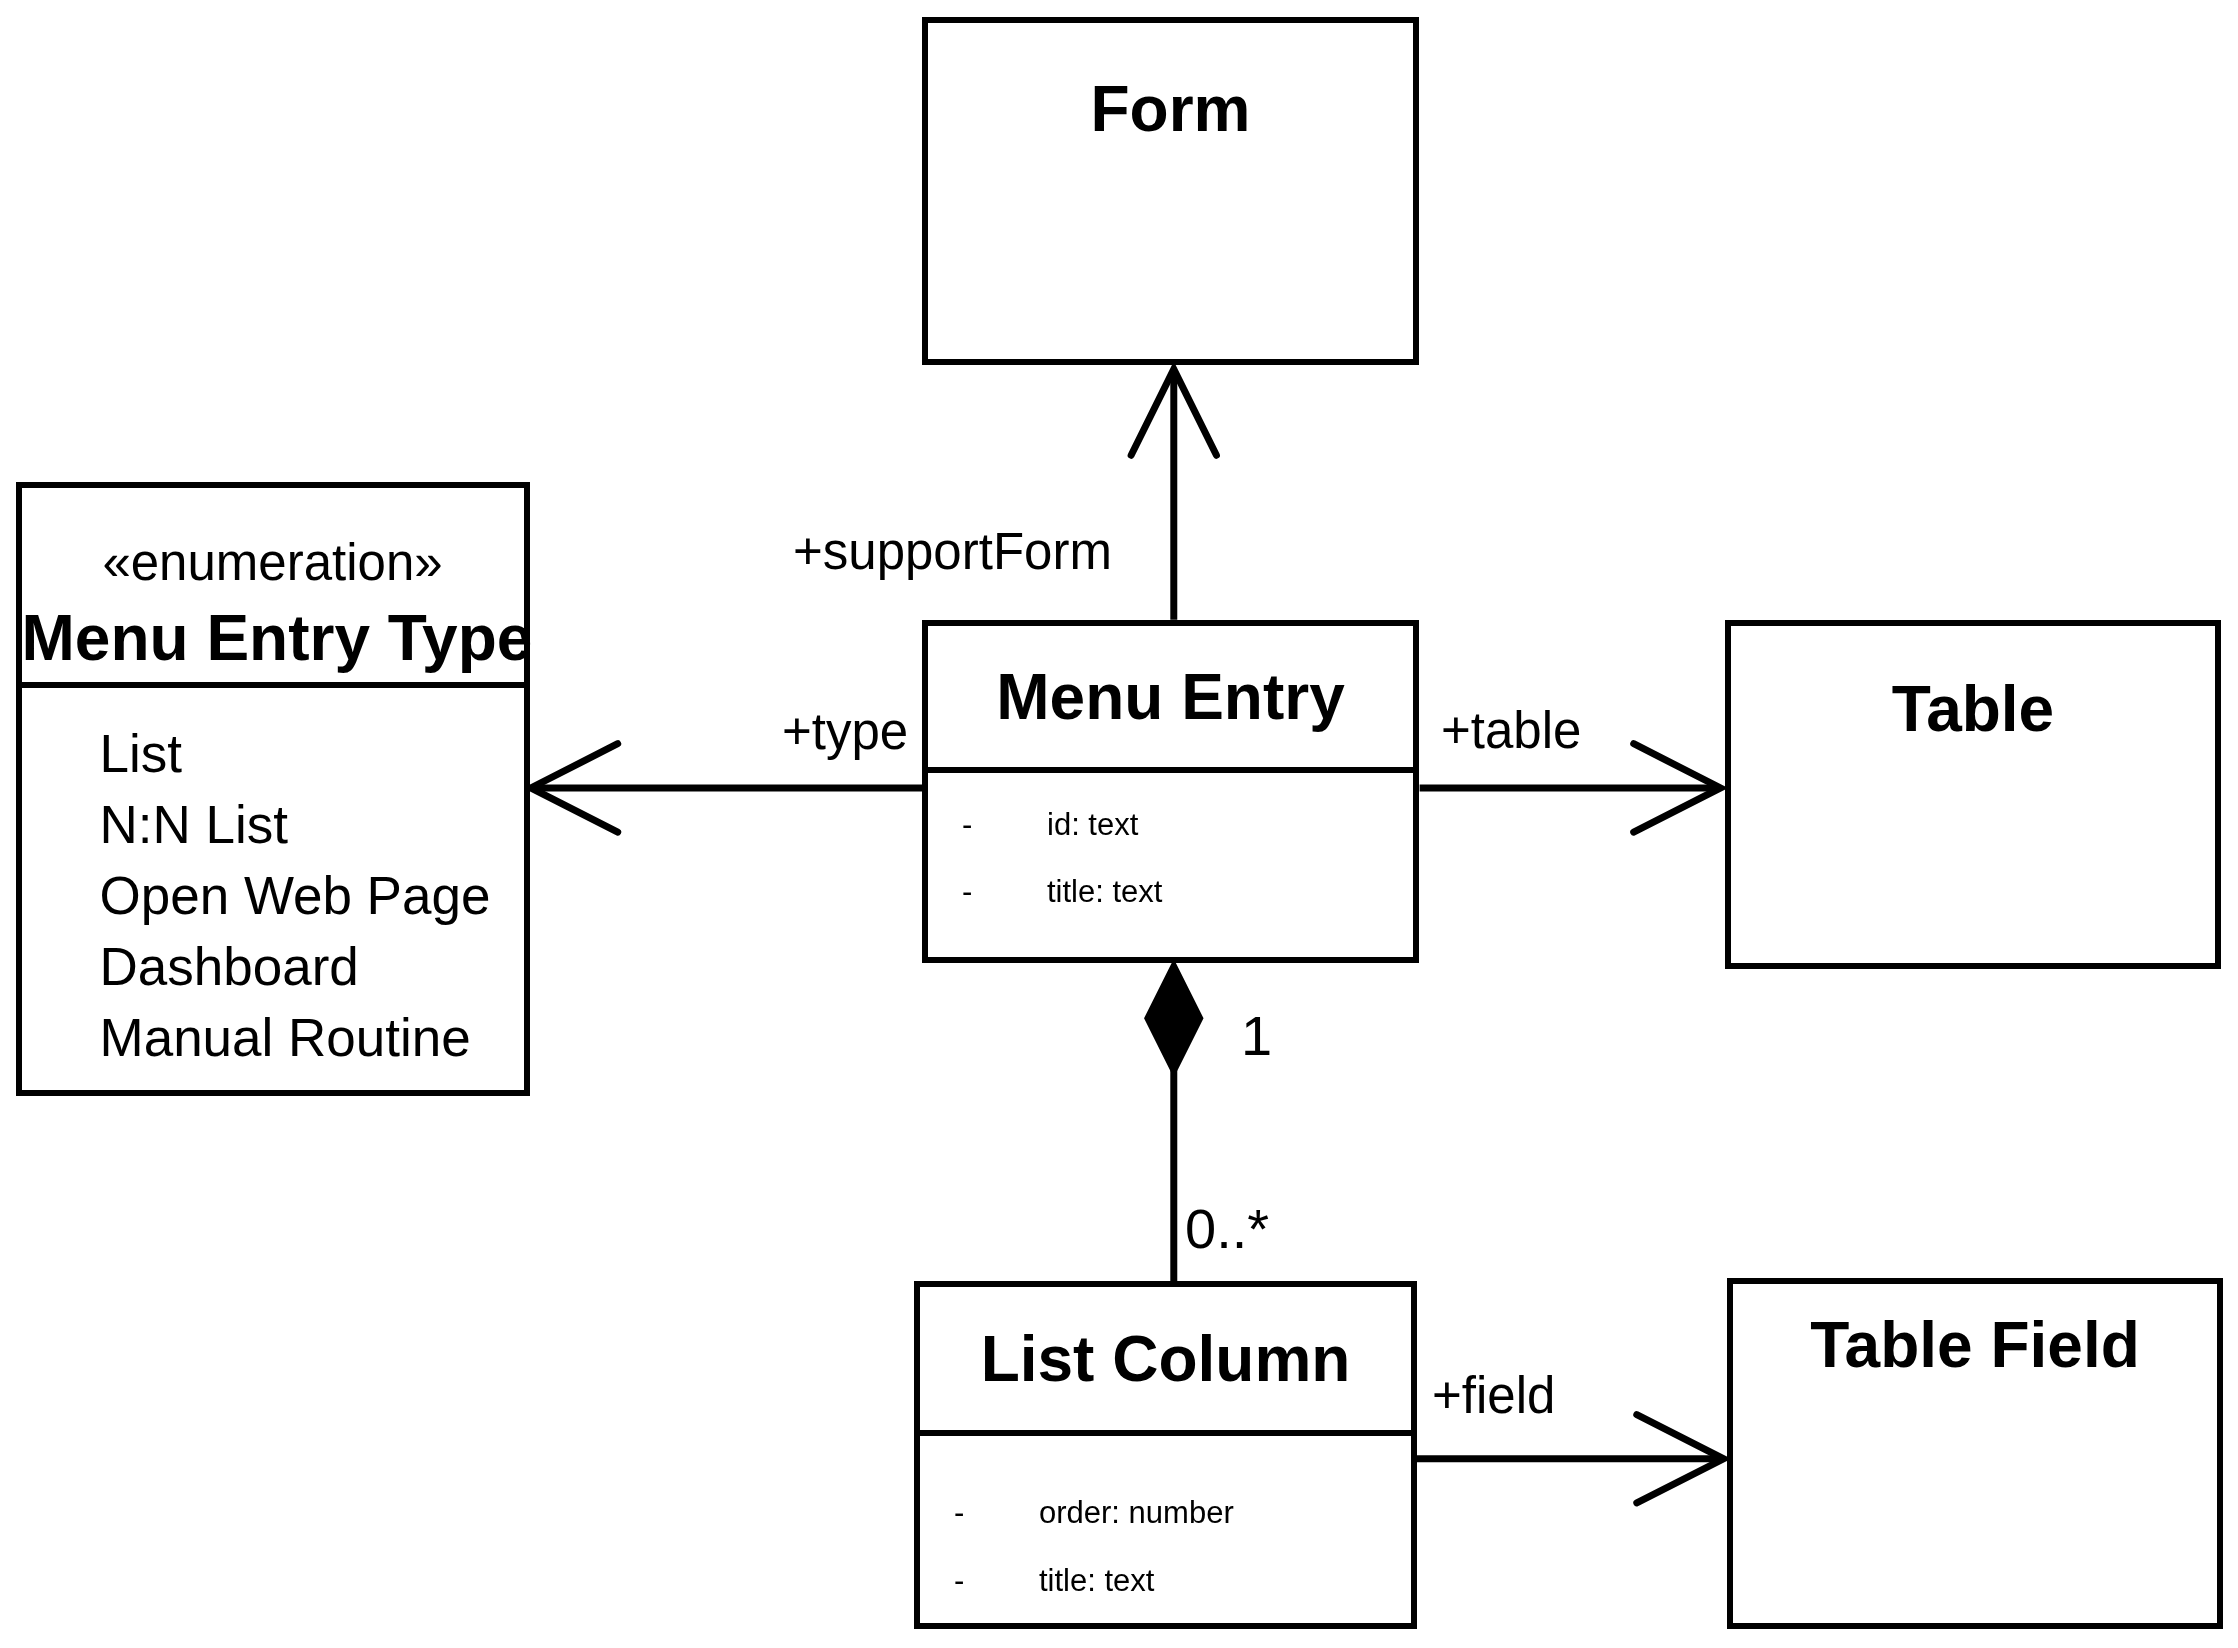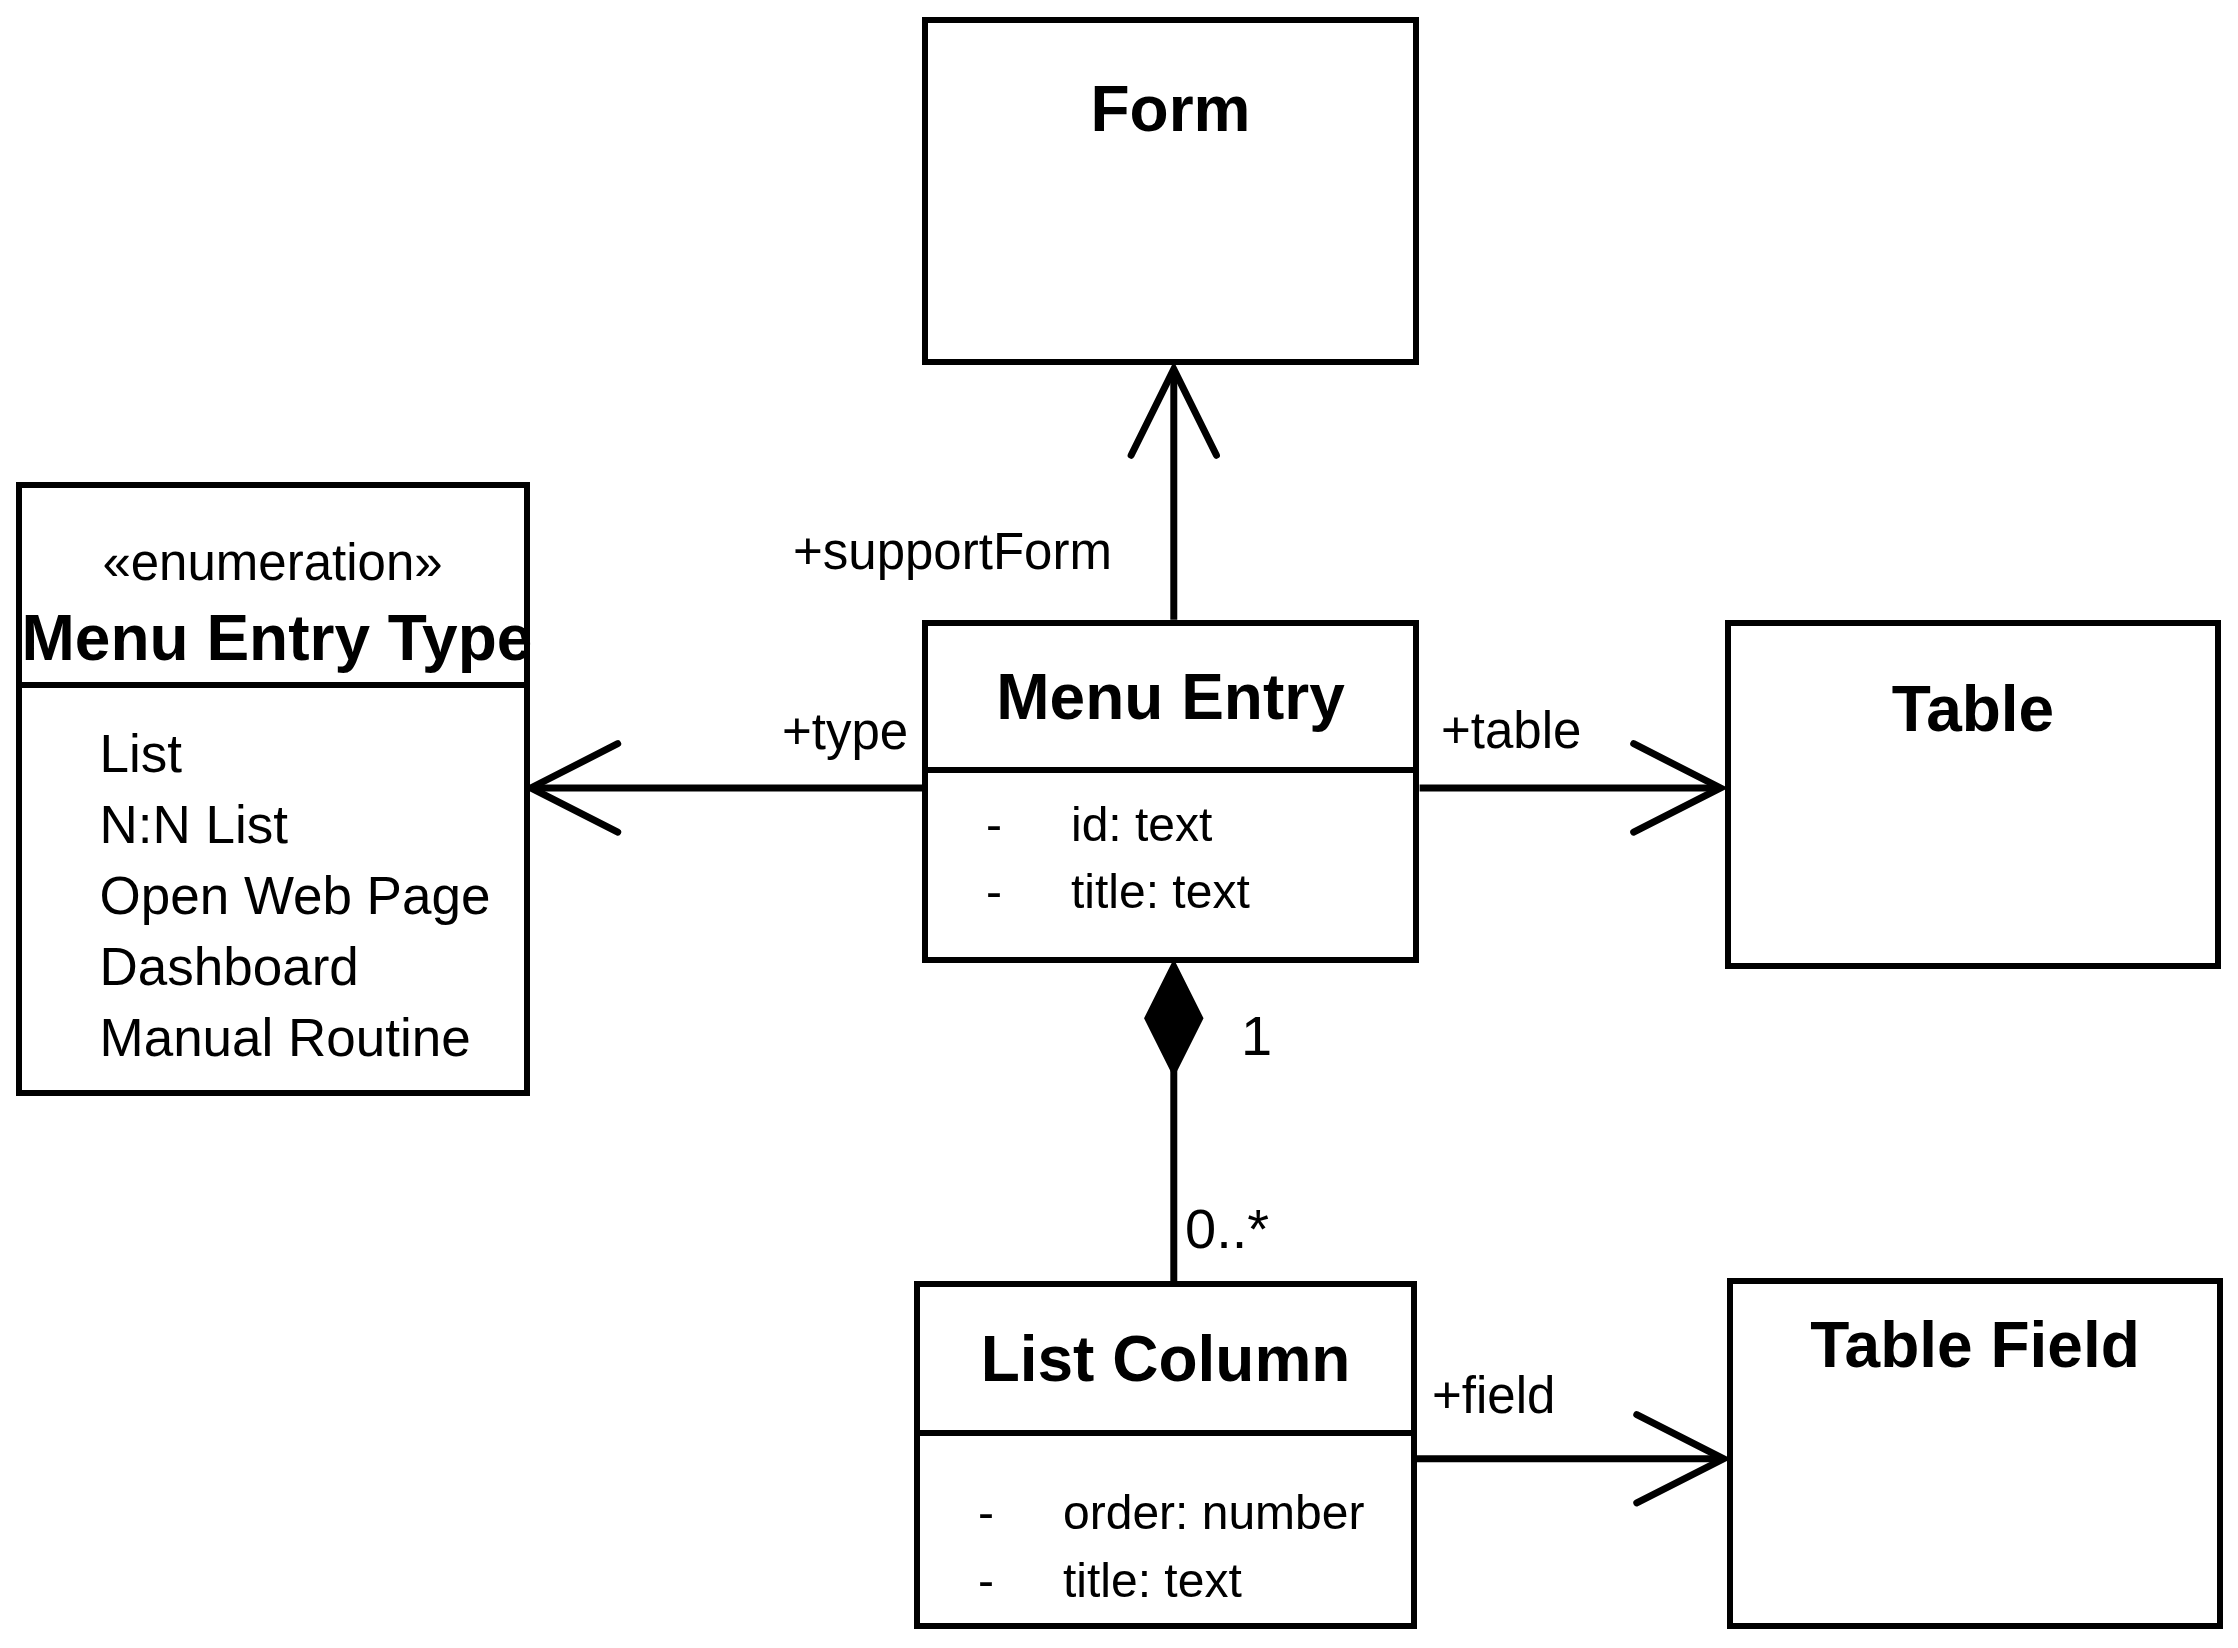--- a/index.html
+++ b/index.html
@@ -54,24 +54,23 @@
     display: flex;
     align-items: center;
     justify-content: center;
     box-sizing: border-box;
   }
   .attrs-compartment {
     box-sizing: border-box;
     border-top: 6.2px solid #000000;
   }
   .attribute-row {
-    font-size: 48px;
-    white-space: nowrap;
-    padding-left: 18px;
-    margin-left: 40px;
+    font-size: 31px;
+    white-space: nowrap;
+    padding-left: 34px;
   }
   .visibility-marker {
     display: inline-block;
     width: 85px;
   }
   .box-menu-entry .title-compartment  { height: 141px; }
   .box-menu-entry .attrs-compartment  { padding-top: 18px; }
   .box-menu-entry .attribute-row      { line-height: 67px; }
   .box-list-column .title-compartment { height: 143px; }
   .box-list-column .attrs-compartment { padding-top: 43px; }

